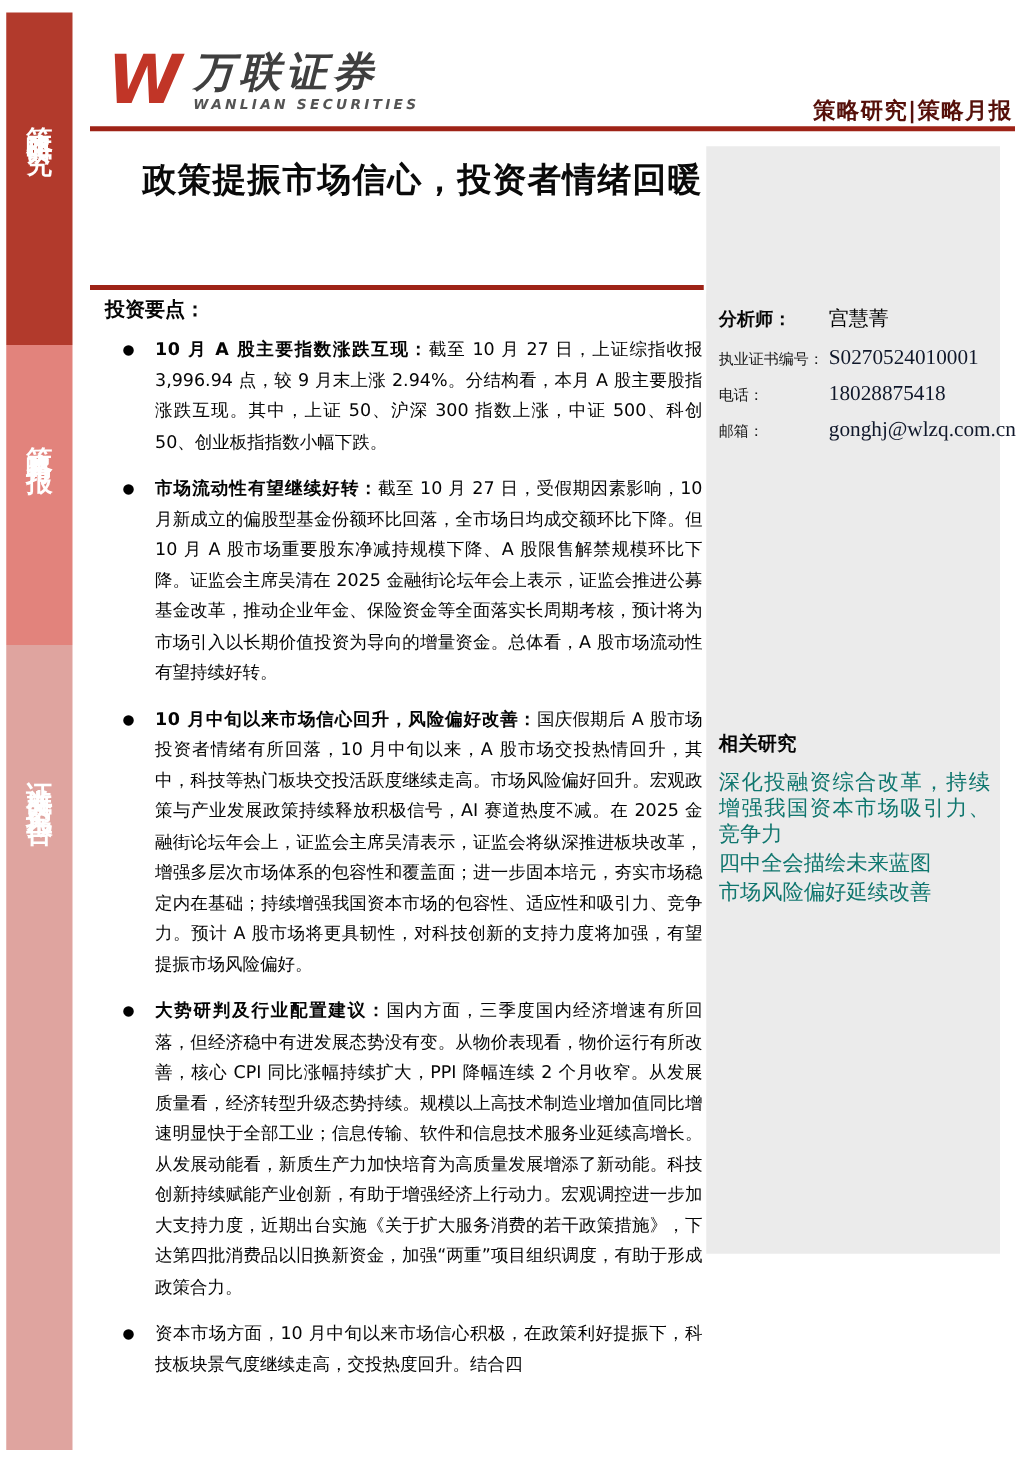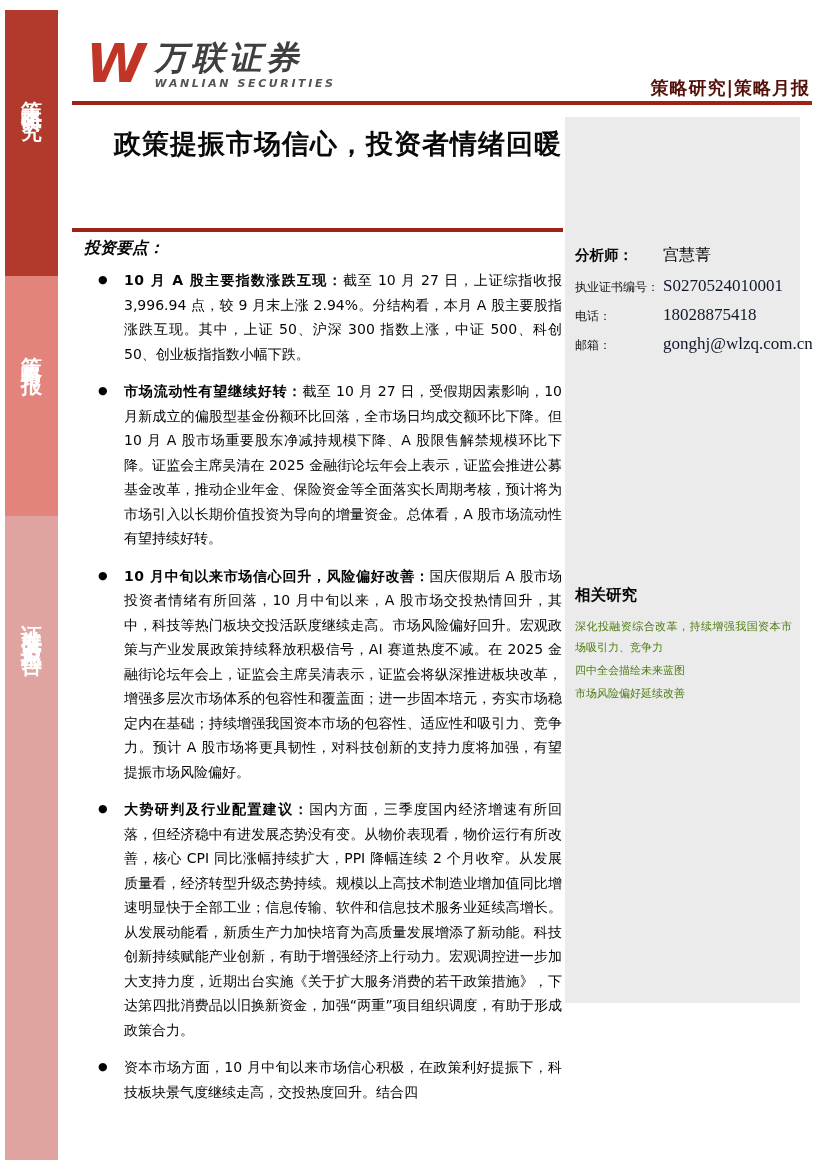--- a/index.html
+++ b/index.html
@@ -31,40 +31,40 @@
 
   
   .doc-title{position:absolute;left:114px;top:126px;font-size:27px;font-weight:bold;
     color:#0a0a0a;letter-spacing:1px;}
   .panel-date{position:absolute;left:565px;top:117px;width:235px;height:146px;background:#ebebeb;}
   .date-text{position:absolute;bottom:8px;left:0;right:0;text-align:center;
     font-family:"Liberation Serif","DejaVu Serif",serif;font-size:15px;color:#1a1a1a;}
 
   
   .rule-mid{position:absolute;left:72px;top:228px;width:491px;height:4px;background:#9e2317;}
-  .kp-heading{position:absolute;left:84px;top:238px;font-size:16px;font-weight:bold;color:#050505;font-style:italic;}
+  .kp-heading{position:absolute;left:84px;top:238px;font-size:16px;font-weight:bold;color:#050505;}
   .kp-list{position:absolute;left:84px;top:268px;width:478px;}
   .kp-item{display:flex;margin-bottom:13px;}
   .kp-dot{width:40px;flex:0 0 40px;padding-left:14px;box-sizing:border-box;
     font-size:11px;line-height:24.5px;color:#000;}
   .kp-text{flex:1;font-size:14px;line-height:24.5px;color:#050505;text-align:justify;}
   .kp-text b{letter-spacing:0.5px;}
 
   
   .panel-info{position:absolute;left:565px;top:235px;width:235px;height:768px;background:#ebebeb;}
   .analyst{position:absolute;top:10px;left:10px;right:8px;}
   .analyst-name-row{display:flex;align-items:baseline;margin-bottom:10px;}
   .analyst-label{font-size:14.5px;font-weight:bold;color:#050505;width:88px;flex:0 0 88px;}
   .analyst-name{font-size:16px;font-weight:normal;color:#050505;}
   .info-row{display:flex;align-items:baseline;margin-bottom:9px;}
   .info-label{font-size:12px;color:#171717;width:88px;flex:0 0 88px;}
   .info-value{font-family:"Liberation Serif","DejaVu Serif",serif;font-size:17px;color:#0f172a;}
   .related{position:absolute;top:350px;left:10px;right:8px;}
   .related-heading{font-size:15.5px;font-weight:bold;color:#050505;margin-bottom:10px;}
-  .related-item{font-size:11px;color:#4d7c0f;line-height:21px;margin-bottom:2px;text-align:justify;}
+  .related-item{font-size:17px;color:#0f766e;line-height:21px;margin-bottom:2px;text-align:justify;}
 </style>
 </head>
 <body>
 
 <div class="page">
 
   <div class="ribbon-seg seg1">
     <span class="ribbon-text">策略研究</span>
   </div>
   <div class="ribbon-seg seg2">

